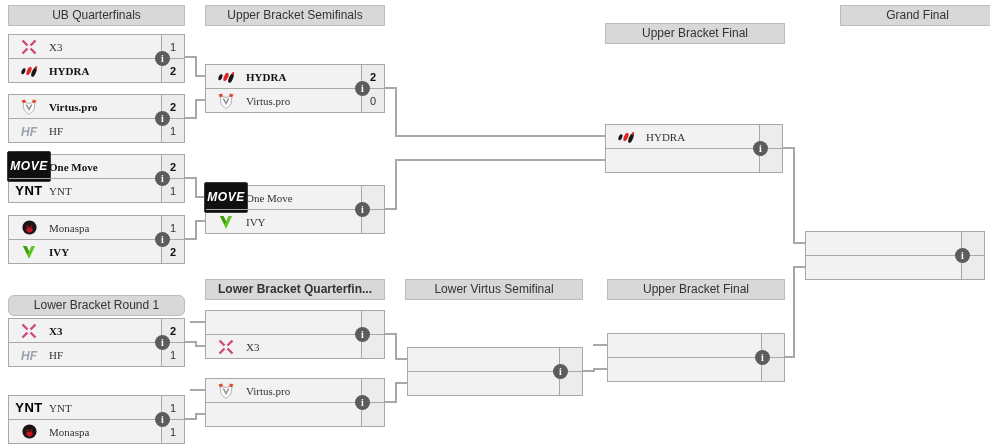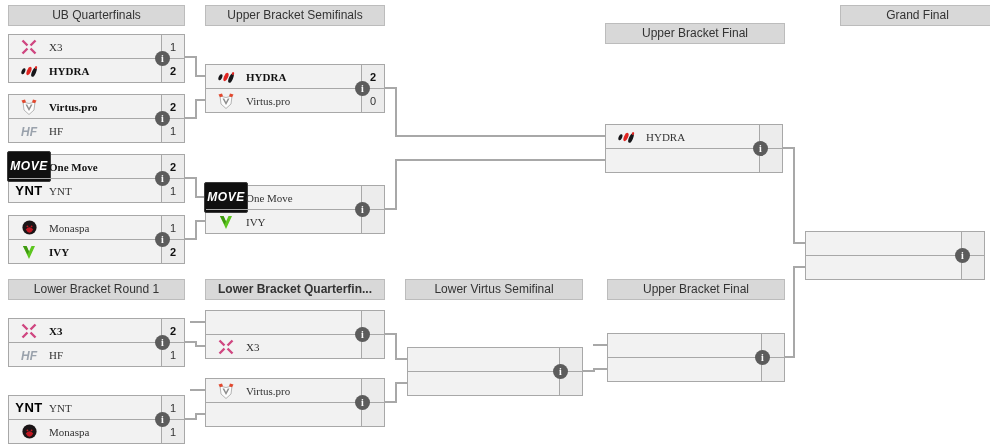--- a/index.html
+++ b/index.html
@@ -27,21 +27,21 @@
 </style>
 </head>
 <body>
 
 <div class="bracket">
 
   <div class="round-header" style="left:205px;top:5px;width:178px;">Upper Bracket Semifinals</div>
   <div class="round-header" style="left:8px;top:5px;width:175px;">UB Quarterfinals</div>
   <div class="round-header" style="left:605px;top:23px;width:178px;">Upper Bracket Final</div>
   <div class="round-header" style="left:830px;top:5px;width:153px;margin-left:10px;">Grand Final</div>
-  <div class="round-header" style="left:8px;top:279px;width:175px;">Lower Bracket Round 1</div>
+  <div class="round-header" style="left:8px;top:295px;width:175px;border-radius:6px;">Lower Bracket Round 1</div>
   <div class="round-header" style="left:205px;top:279px;width:178px;font-weight:bold;">Lower Bracket Quarterfin...</div>
   <div class="round-header" style="left:405px;top:279px;width:176px;">Lower Virtus Semifinal</div>
   <div class="round-header" style="left:607px;top:279px;width:176px;">Upper Bracket Final</div>
 
   <div class="h" style="left:185px;top:56px;width:12px;"></div>
   <div class="v" style="left:195px;top:56px;height:21px;"></div>
   <div class="h" style="left:195px;top:75px;width:10px;"></div>
   <div class="h" style="left:185px;top:117px;width:12px;"></div>
   <div class="v" style="left:195px;top:99px;height:20px;"></div>
   <div class="h" style="left:195px;top:99px;width:10px;"></div>

